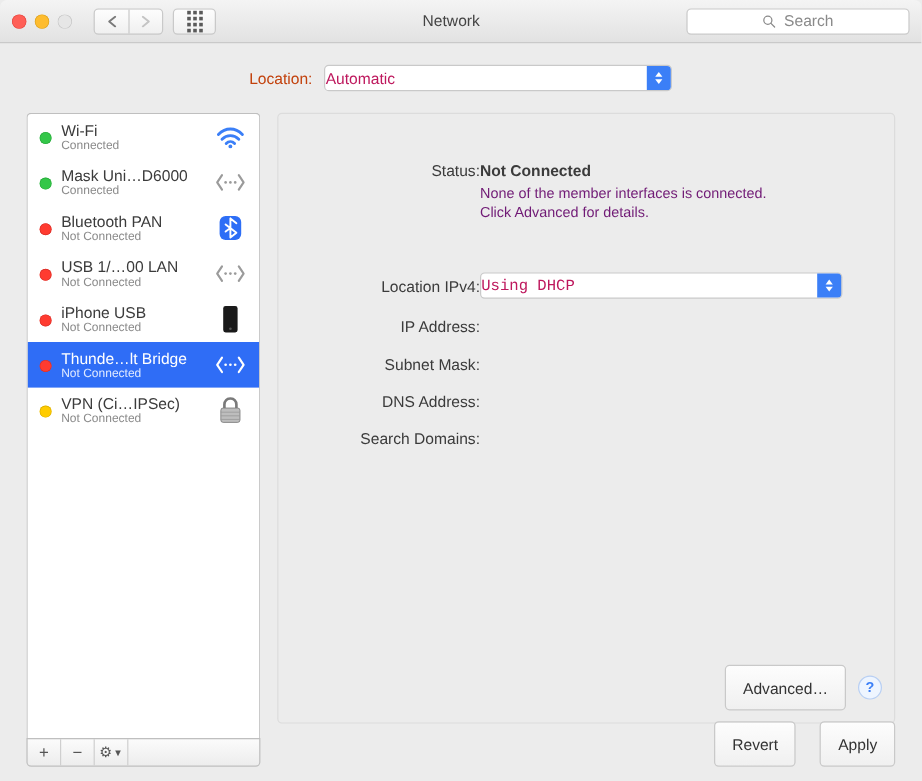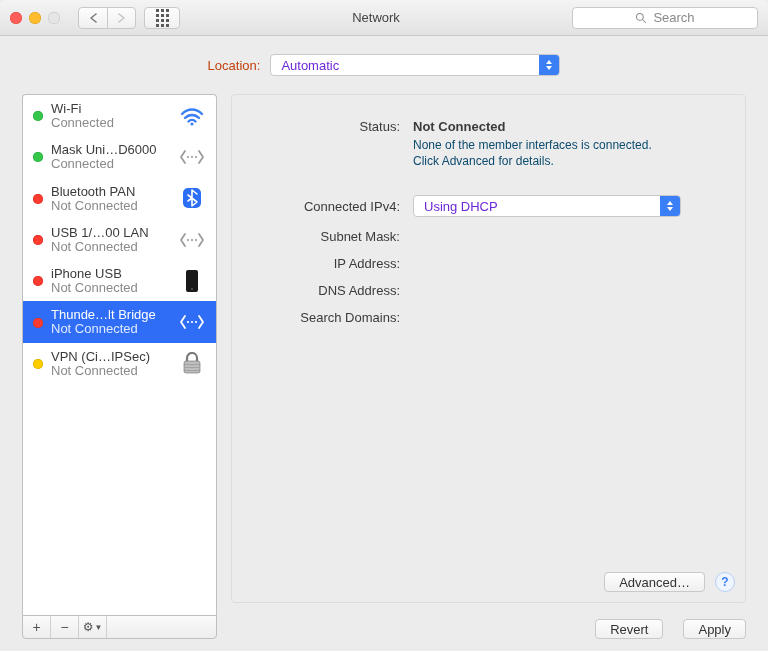--- a/index.html
+++ b/index.html
@@ -41,21 +41,21 @@
 .searchwrap {
   width:186px; height:22px; border:1px solid #c9c9c9; border-radius:4px;
   background:#fff; display:flex; align-items:center; justify-content:center; gap:6px; color:#8a8a8a;
 }
 .searchwrap svg { width:12px; height:12px; }
 .content { padding: 18px 22px 12px; height: calc(100% - 36px); display:flex; flex-direction:column; }
 .locrow { display:flex; align-items:center; justify-content:center; gap:10px; margin-bottom:18px; }
 .loclabel { font-size:13px; color:#c2410c; }
 .sel {
   position:relative; height:22px; background:#fff; border:1px solid #c9c9c9; border-radius:4px;
-  display:flex; align-items:center; padding:0 26px 0 10px; font-size:13px; color:#6d28d9;
+  display:flex; align-items:center; padding:0 26px 0 0; font-size:13px; color:#be185d;
 }
 .sel .cap {
   position:absolute; right:0; top:0; bottom:0; width:20px;
   background:#3b7ff7; border-radius:0 3px 3px 0;
   display:flex; flex-direction:column; align-items:center; justify-content:center; gap:0;
 }
 .sel .cap::before, .sel .cap::after { content:""; border-left:3.5px solid transparent; border-right:3.5px solid transparent; }
 .sel .cap::before { border-bottom:4px solid #fff; margin-bottom:1px; }
 .sel .cap::after { border-top:4px solid #fff; margin-top:1px; }
 .main { display:flex; gap:14px; flex:1; min-height:0; }
@@ -72,38 +72,38 @@
 .item {
   display:flex; align-items:center; gap:8px; padding:6px 10px 6px 10px; position:relative;
 }
 .item.selected { background:#2f6df6; color:#fff; }
 .dot { width:10px; height:10px; border-radius:50%; display:block; margin-top:1px; flex-shrink:0;}
 .dot.green { background:#34c749; box-shadow: inset 0 0 0 0.5px #27a639; }
 .dot.red { background:#ff3b30; box-shadow: inset 0 0 0 0.5px #d3302a; }
 .dot.yellow { background:#ffcc00; box-shadow: inset 0 0 0 0.5px #d4a900; }
 .iteminfo { flex:1; min-width:0; }
 .iteminfo .name { font-size:13px; white-space:nowrap; overflow:hidden; text-overflow:ellipsis; }
-.iteminfo .sub { font-size:13px; color:#8a8a8a; line-height:1.1; }
+.iteminfo .sub { font-size:10px; color:#8a8a8a; line-height:1.1; }
 .item.selected .iteminfo .sub { color:#e0eaff; }
 .item .picto { width:28px; height:26px; flex-shrink:0; display:flex;align-items:center;justify-content:center; }
 .pane { flex:1; position:relative; }
 .panebox {
   position:absolute; inset:0 0 36px 0;
   border:1px solid #dcdcdc; border-radius:4px;
   background:#ececec; padding:24px 28px 16px;
 }
-.kv { display:flex; gap:13px; margin-bottom:12px; align-items:flex-start; }
+.kv { display:flex; gap:0; margin-bottom:12px; align-items:flex-start;margin-top:16px; }
 .kv .k { width:140px; text-align:right; font-size:13px; color:#3b3b3b; }
 .kv .v { flex:1; font-size:13px; }
 .statusval { font-weight:600; }
-.subnote { margin-top:4px; color:#0c4a6e; font-size:12px; line-height:1.3; }
-.ipv4sel { width:268px; }
+.subnote { margin-top:4px; color:#701a75; font-size:12px; line-height:1.3; }
+.ipv4sel { width:302px;font-family:Liberation Mono, monospace; }
 .paneactions { position:absolute; right:10px; bottom:10px; display:flex; gap:10px; align-items:center; }
 .btn {
-  height:20px; padding:0 14px; border:1px solid #c9c9c9; border-radius:4px;
+  height:38px; padding:0 14px; border:1px solid #c9c9c9; border-radius:4px;
   background:linear-gradient(#fdfdfd,#f0f0f0); font-size:13px; color:#333;
   display:inline-flex; align-items:center; justify-content:center;
 }
 .helpbtn { width:20px;height:20px;border-radius:50%;border:1px solid #b8cff3;background:#eef5ff;color:#3b7ff7;font-weight:700;display:flex;align-items:center;justify-content:center;font-size:12px;}
 .bottombtns { display:flex; justify-content:flex-end; gap:20px; padding-top:10px; }
 svg { display:block; }
 </style>
 </head>
 <body>
 
@@ -282,34 +282,34 @@
           <div class="k">Status:</div>
           <div class="v">
             <div class="statusval">Not Connected</div>
             <div class="subnote">
               <span>None of the member interfaces is connected.</span><br><span>Click Advanced for details.</span>
             </div>
           </div>
         </div>
         <div style="height:14px"></div>
         <div class="kv" style="align-items:center">
-          <div class="k">Connected IPv4:</div>
+          <div class="k">Location IPv4:</div>
           <div class="v">
             <div class="sel ipv4sel">
               <span>Using DHCP</span>
               <span class="cap"></span>
             </div>
           </div>
         </div>
         <div class="kv">
+            <div class="k">IP Address:</div>
+            <div class="v"></div>
+          </div>
+        <div class="kv">
             <div class="k">Subnet Mask:</div>
-            <div class="v"></div>
-          </div>
-        <div class="kv">
-            <div class="k">IP Address:</div>
             <div class="v"></div>
           </div>
         <div class="kv">
             <div class="k">DNS Address:</div>
             <div class="v"></div>
           </div>
         <div class="kv">
             <div class="k">Search Domains:</div>
             <div class="v"></div>
           </div>

